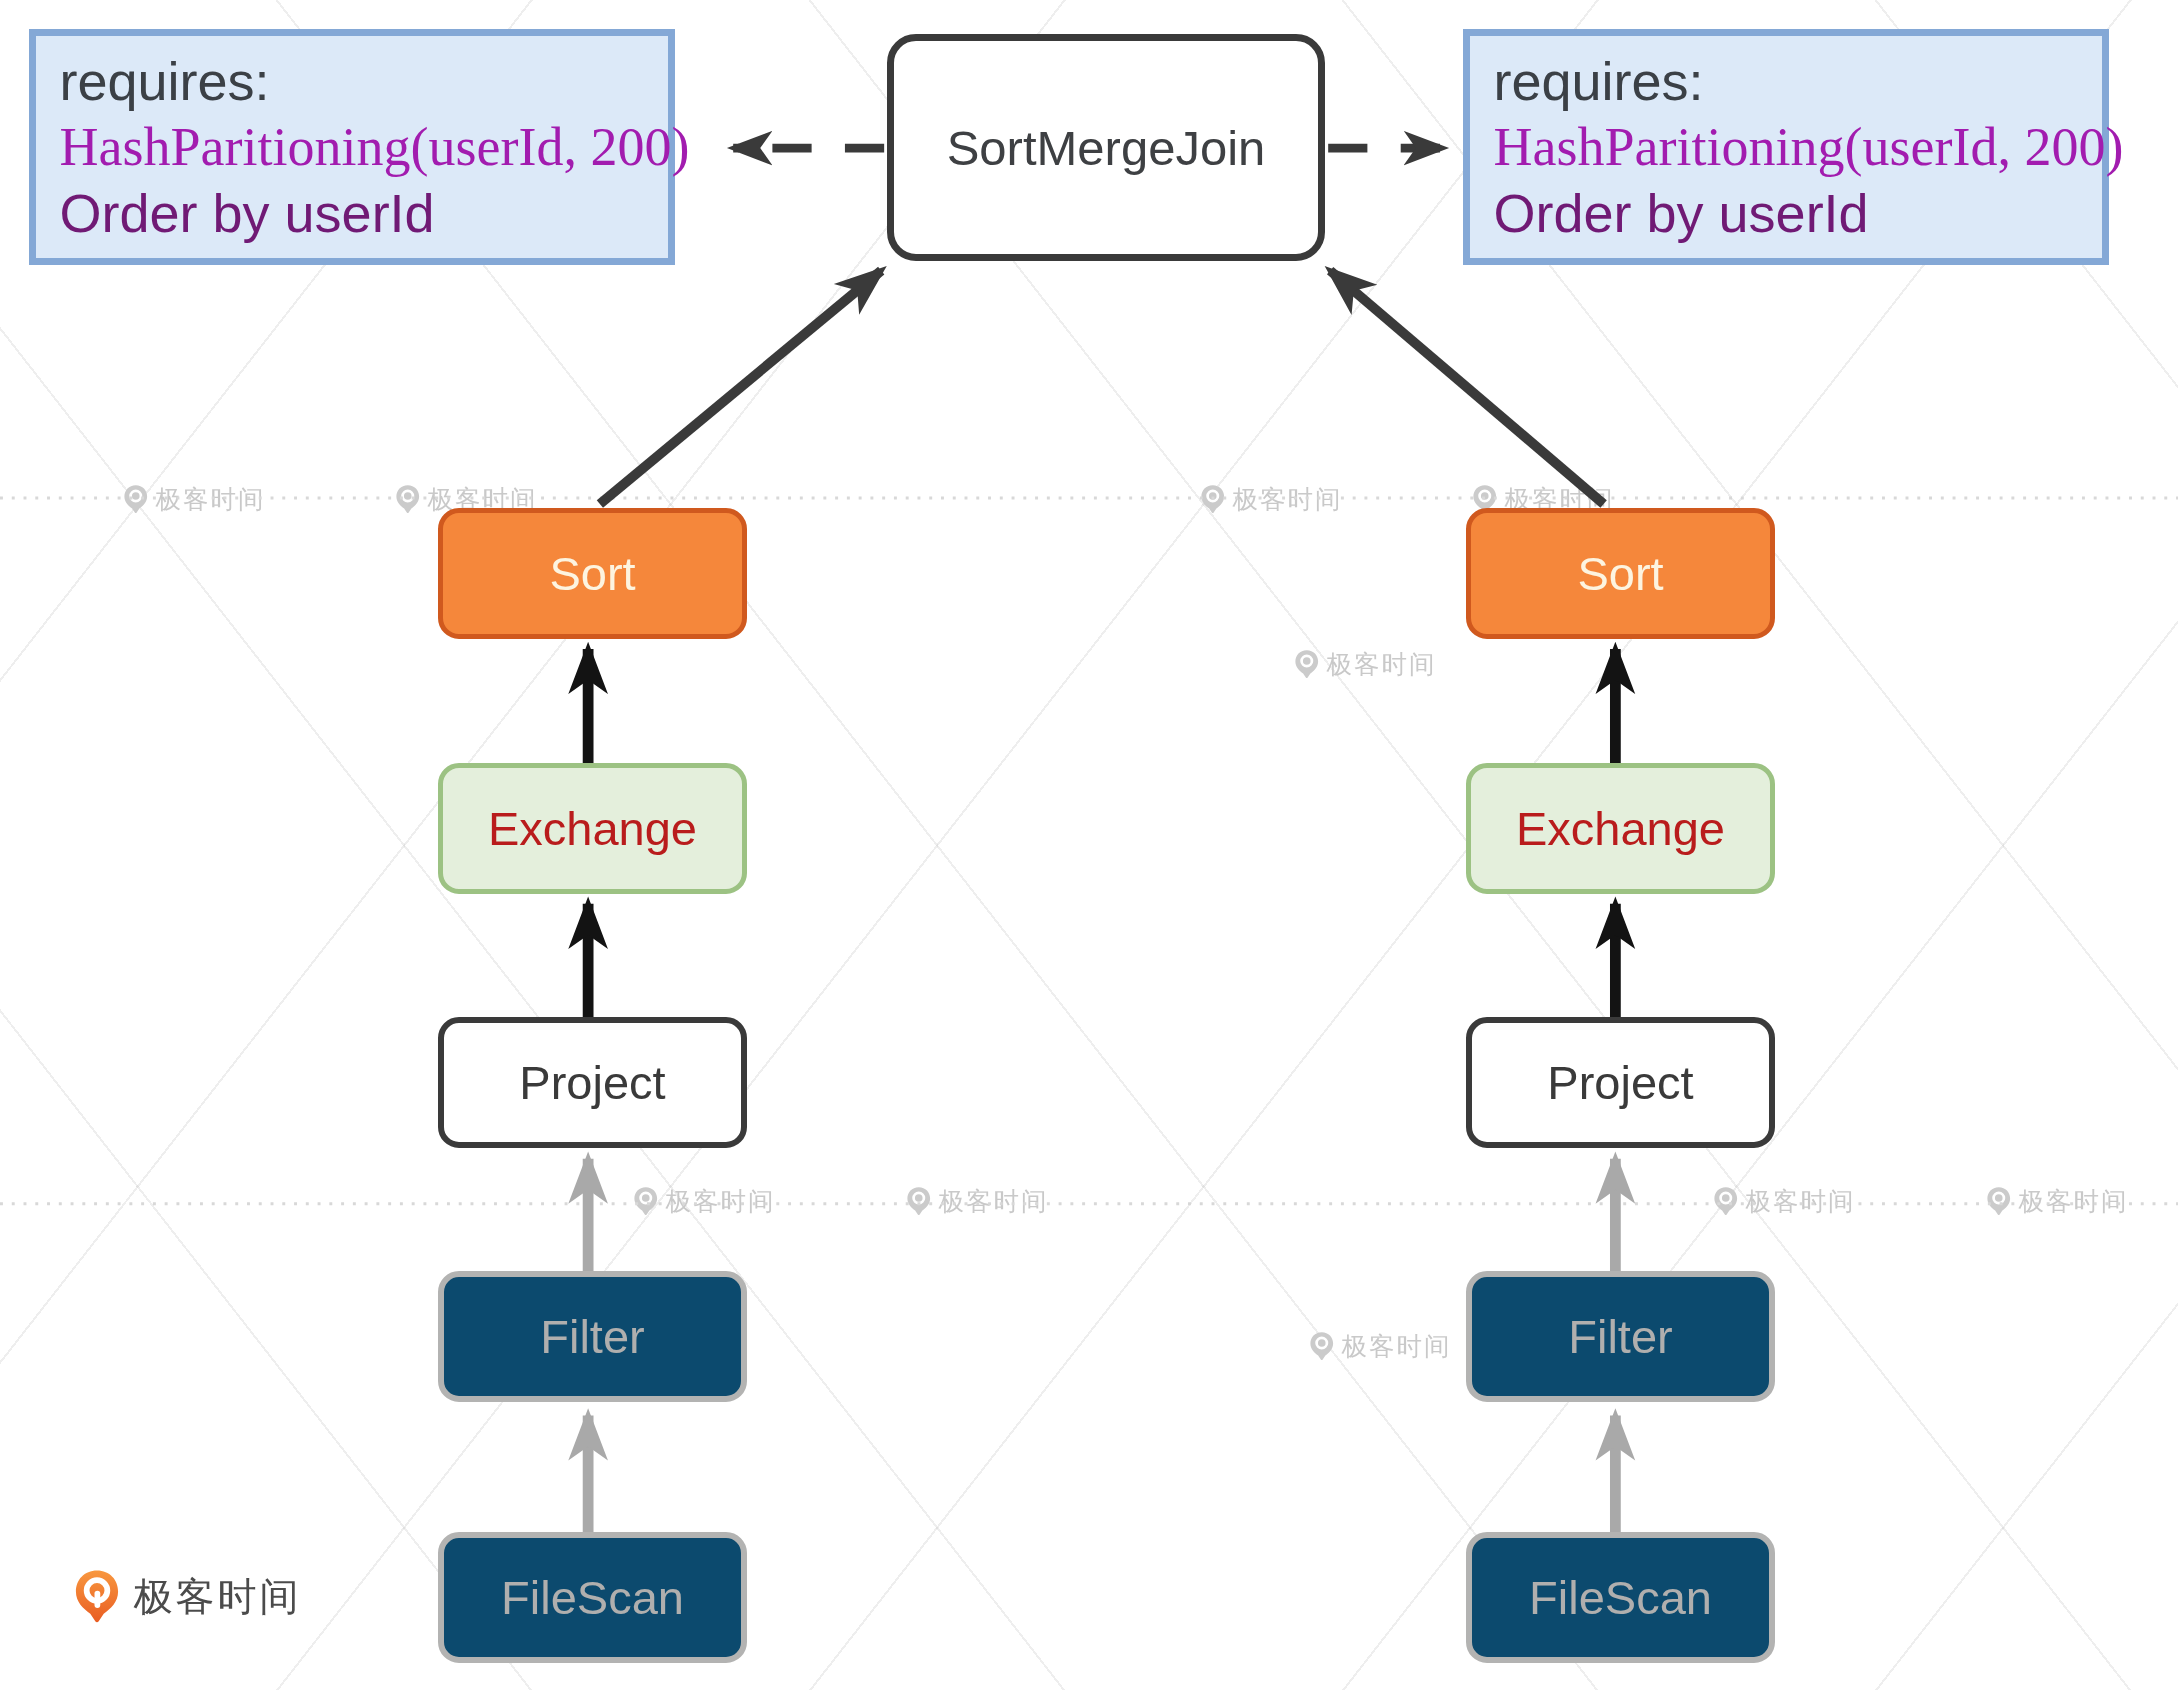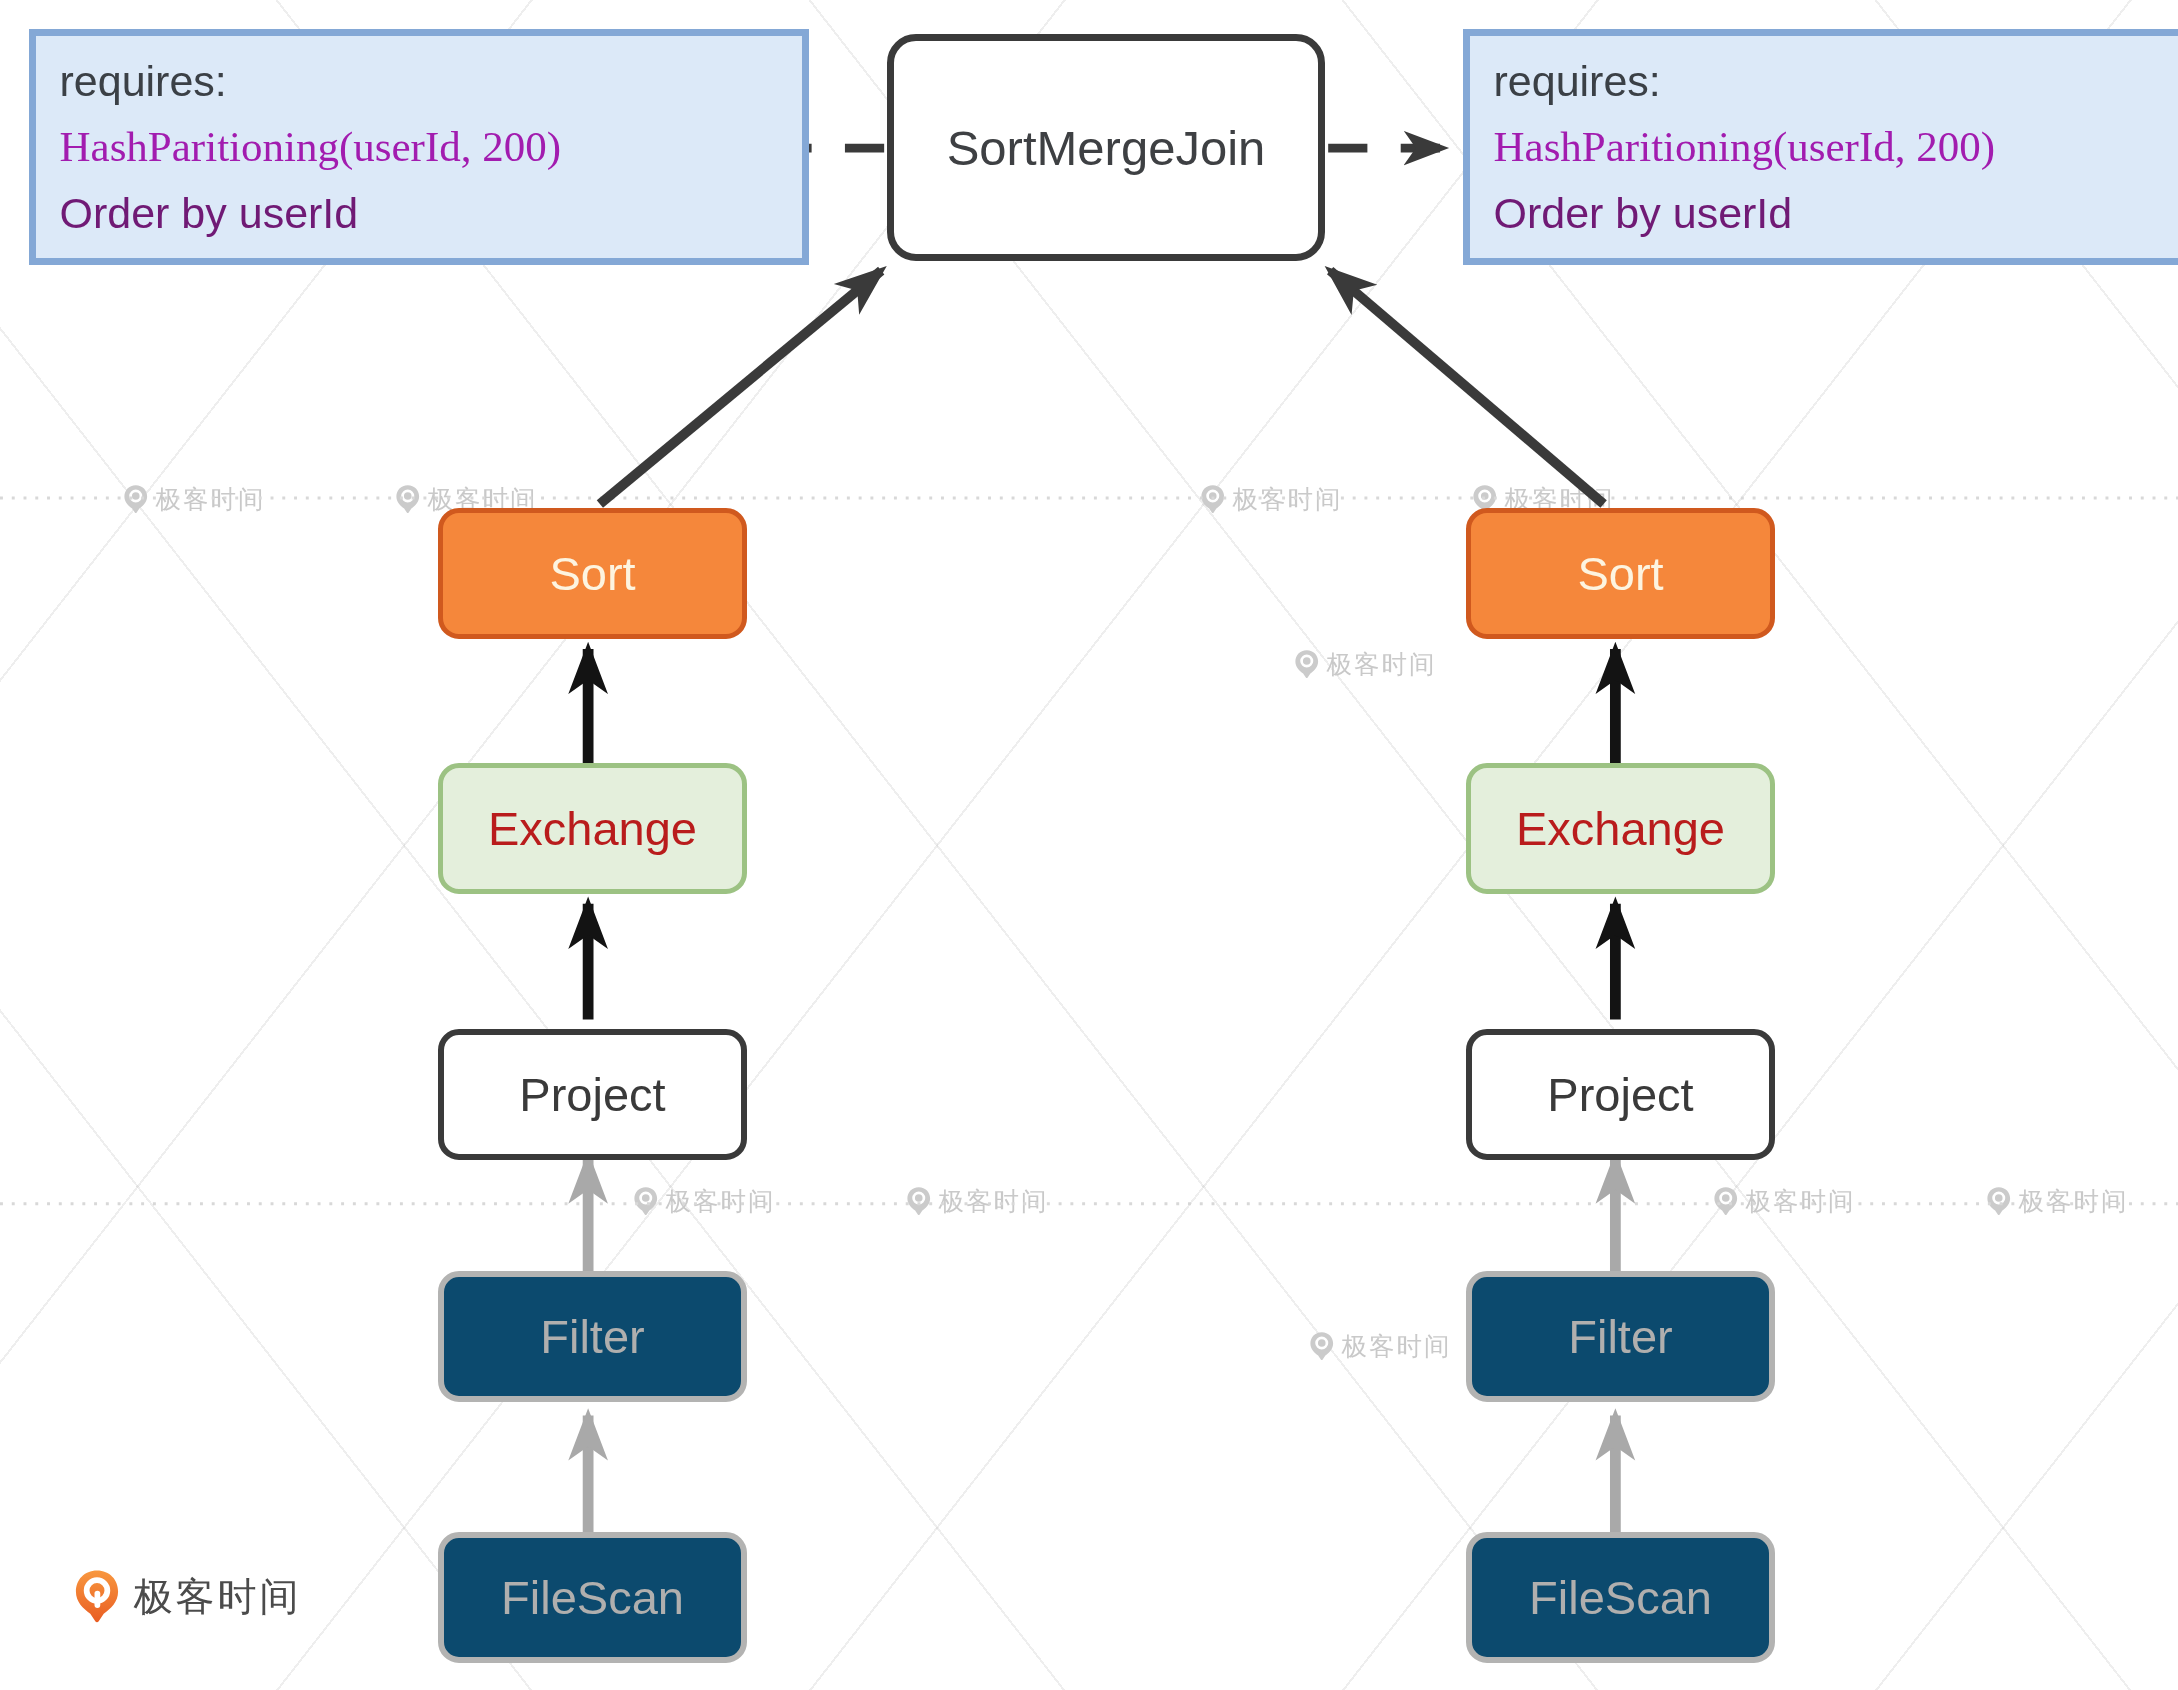--- a/index.html
+++ b/index.html
@@ -28,35 +28,35 @@
     position:absolute;z-index:3;
     display:flex;align-items:center;justify-content:center;
     box-sizing:border-box;
     width:309px;height:131px;
     border-radius:21px;
     font-size:47px;
     background:#ffffff;
   }
   .node.sort{background:#f5873b;border:5.9px solid #d0591e;color:#fdf4e0;}
   .node.exchange{background:#e4efdc;border:5.9px solid #9cc283;color:#b91c1c;}
-  .node.plain{background:#ffffff;border:6.9px solid #3a3a3a;color:#3a3a3a;margin-top:12px;}
+  .node.plain{background:#ffffff;border:6.9px solid #3a3a3a;color:#3a3a3a;}
   .node.muted{background:#0c4a6e;border:6.9px solid #b3b3b2;color:#b0afae;}
   .smj{
     position:absolute;z-index:3;box-sizing:border-box;
     left:887px;top:34px;width:438px;height:227px;
     background:#ffffff;border:7.8px solid #3a3a3a;border-radius:29px;
     display:flex;align-items:center;justify-content:center;
     font-size:49px;color:#3e4043;
   }
   .note{
     position:absolute;z-index:3;box-sizing:border-box;
-    width:780px;height:236px;top:29px;
+    width:646px;height:236px;top:29px;
     background:#dce9f8;border:7.8px solid #84a8d6;
     padding:11.8px 0 0 23.5px;
-    font-size:43px;line-height:66px;white-space:nowrap;
+    font-size:54px;line-height:66px;white-space:nowrap;
   }
   .note .t1{color:#3b4046;}
   .note .t2{color:#a21caf;font-family:Liberation Serif, serif;}
   .note .t3{color:#701a75;}
   .brand{
     position:absolute;z-index:3;left:74px;top:1568px;
     display:flex;align-items:center;gap:13.7px;
     color:#4b4b4b;font-size:39px;letter-spacing:2.9px;font-weight:500;
   }
   .brand svg{display:block;width:46px;height:58px;}

